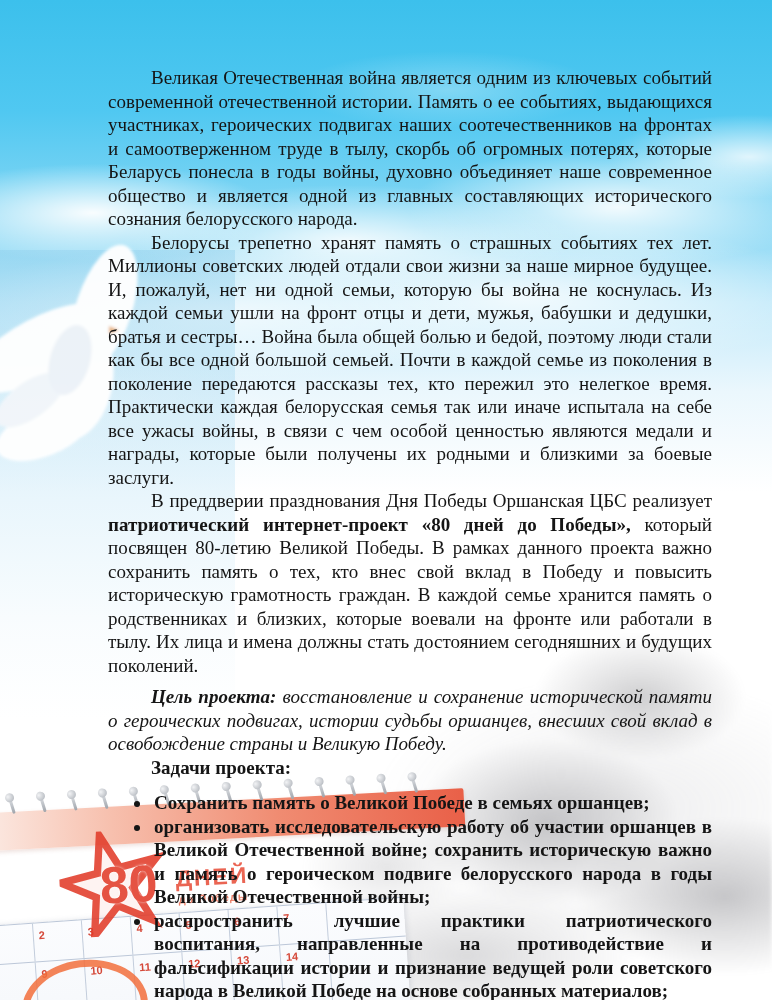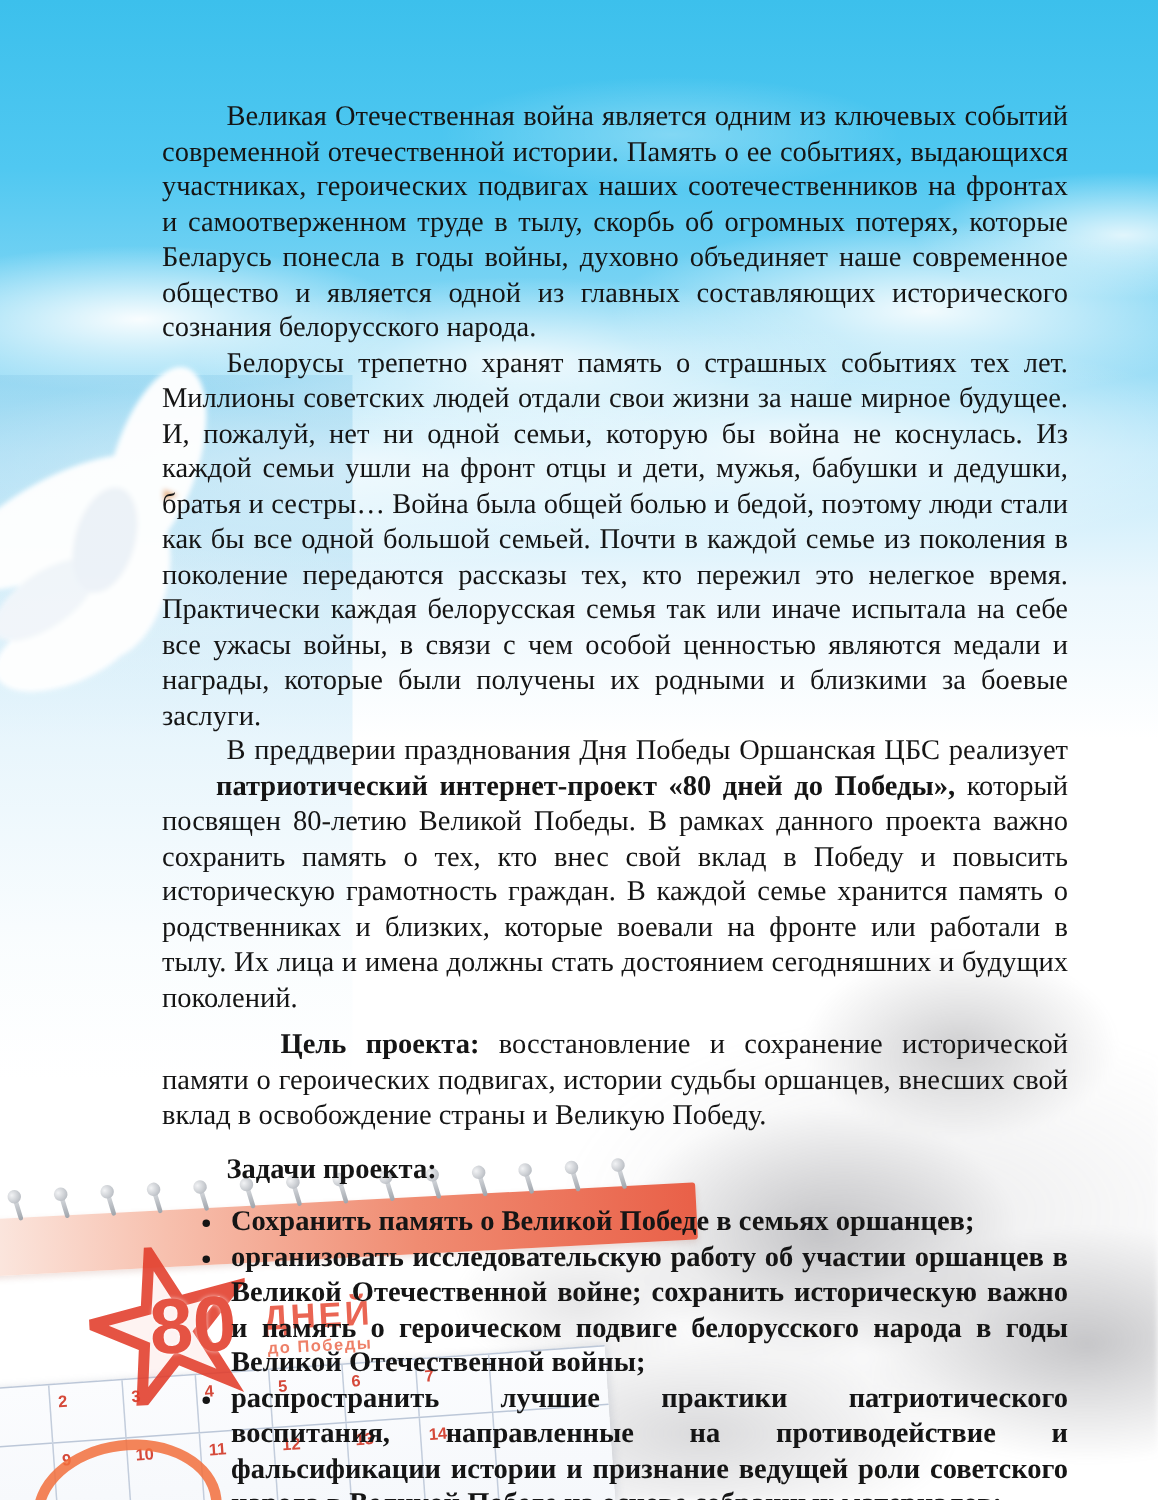--- a/index.html
+++ b/index.html
@@ -100,23 +100,23 @@
     position:absolute;left:118px;top:60px;
     font-family:"Liberation Sans","DejaVu Sans",sans-serif;
     font-size:11px;font-weight:bold;color:#ec6f54;letter-spacing:1px;
   }
   
   .content{
     position:absolute;left:108px;top:66px;width:604px;z-index:10;
     font-size:19px;line-height:23.5px;color:#151515;text-align:justify;
   }
   .content p{margin:0;text-indent:43px;}
-  .content p.goal{margin-top:8px;}
-  .content p.tasks-heading{margin-top:12px;}
-  .bold{font-weight:bold;margin-left:36px;}
+  .content p.goal{margin-top:8px;font-style:italic;}
+  .content p.tasks-heading{}
+  .bold{font-weight:bold;}
   ul.tasks{
     margin:12px 0 0 0;padding:0 0 0 44px;
     list-style:disc outside;
   }
   ul.tasks li{text-align:justify;padding-left:2px;font-weight:bold;}
 </style>
 </head>
 <body>
 
 <div class="page">

